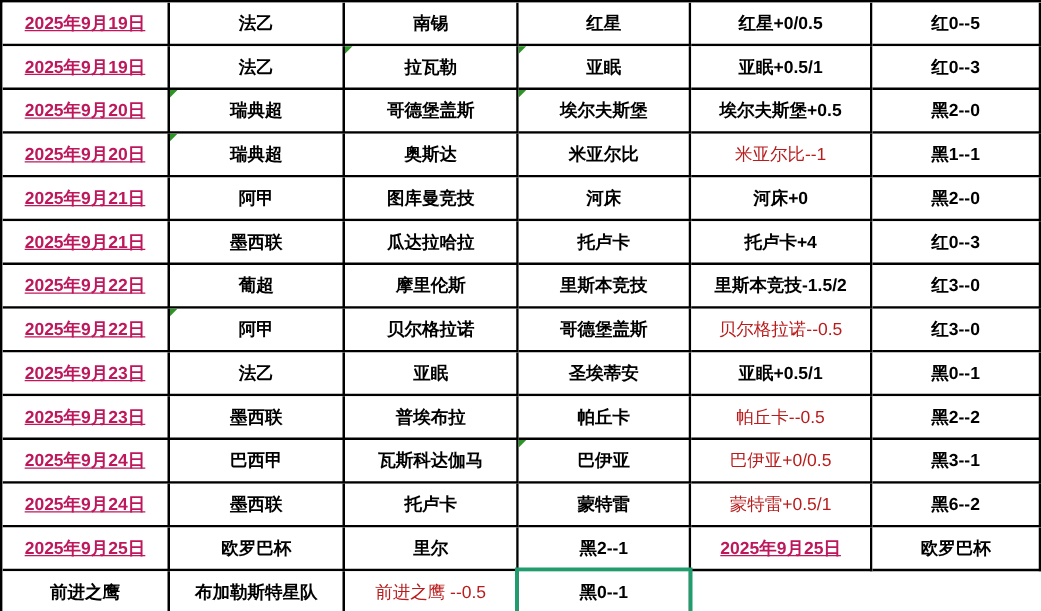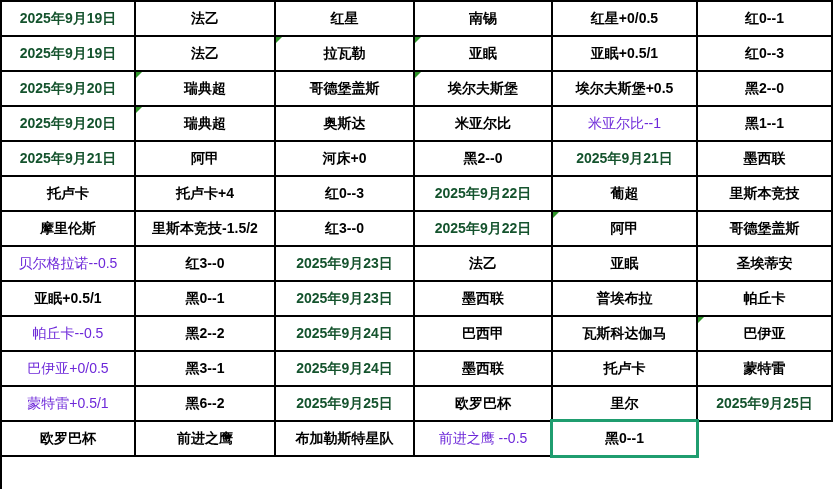--- a/index.html
+++ b/index.html
@@ -20,22 +20,22 @@
     position:relative;
     box-sizing:border-box;
     border-right:2px solid #000;
     border-bottom:2px solid #000;
     display:flex;align-items:center;justify-content:center;
     font-size:14px;font-weight:bold;color:#000;
     white-space:nowrap;
     cursor:cell;
     background:#fff;
   }
-  .cell.date{color:#14532d;}
-  .cell.muted{font-weight:500;color:#6d28d9;}
+  .cell.date{color:#be185d;text-decoration:underline;}
+  .cell.muted{font-weight:500;color:#b91c1c;}
   .flag{
     position:absolute;top:0;left:0;width:0;height:0;
     border-top:6px solid #2E9428;
     border-right:6px solid transparent;
   }
   .selected::after{
     content:"";
     position:absolute;top:-3px;left:-3px;right:-3px;bottom:-3px;
     border:3px solid #1F9D6F;
     pointer-events:none;
@@ -45,31 +45,31 @@
 </head>
 <body>
 
 <div class="sheet" id="grid">
     <div class="cell date">
       <span>2025年9月19日</span>
     </div>
     <div class="cell league">
       <span>法乙</span>
     </div>
+    <div class="cell home">
+      <span>南锡</span>
+    </div>
     <div class="cell away">
       <span>红星</span>
     </div>
-    <div class="cell home">
-      <span>南锡</span>
-    </div>
     <div class="cell handicap">
       <span>红星+0/0.5</span>
     </div>
     <div class="cell result">
-      <span>红0--1</span>
+      <span>红0--5</span>
     </div>
     <div class="cell date">
       <span>2025年9月19日</span>
     </div>
     <div class="cell league">
       <span>法乙</span>
     </div>
     <div class="cell home">
       <span class="flag"></span>
       <span>拉瓦勒</span>
@@ -122,66 +122,78 @@
     </div>
     <div class="cell result">
       <span>黑1--1</span>
     </div>
     <div class="cell date">
       <span>2025年9月21日</span>
     </div>
     <div class="cell league">
       <span>阿甲</span>
     </div>
+    <div class="cell home">
+      <span>图库曼竞技</span>
+    </div>
+    <div class="cell away">
+      <span>河床</span>
+    </div>
     <div class="cell handicap">
       <span>河床+0</span>
     </div>
     <div class="cell result">
       <span>黑2--0</span>
     </div>
     <div class="cell date">
       <span>2025年9月21日</span>
     </div>
     <div class="cell league">
       <span>墨西联</span>
     </div>
+    <div class="cell home">
+      <span>瓜达拉哈拉</span>
+    </div>
     <div class="cell away">
       <span>托卢卡</span>
     </div>
     <div class="cell handicap">
       <span>托卢卡+4</span>
     </div>
     <div class="cell result">
       <span>红0--3</span>
     </div>
     <div class="cell date">
       <span>2025年9月22日</span>
     </div>
     <div class="cell league">
       <span>葡超</span>
     </div>
+    <div class="cell away">
+      <span>摩里伦斯</span>
+    </div>
     <div class="cell home">
       <span>里斯本竞技</span>
     </div>
-    <div class="cell away">
-      <span>摩里伦斯</span>
-    </div>
     <div class="cell handicap">
       <span>里斯本竞技-1.5/2</span>
     </div>
     <div class="cell result">
       <span>红3--0</span>
     </div>
     <div class="cell date">
       <span>2025年9月22日</span>
     </div>
     <div class="cell league">
       <span class="flag"></span>
       <span>阿甲</span>
     </div>
+    <div class="cell home">
+      <span>贝尔格拉诺</span>
+    </div>
     <div class="cell away">
       <span>哥德堡盖斯</span>
     </div>
     <div class="cell handicap muted">
       <span>贝尔格拉诺--0.5</span>
     </div>
     <div class="cell result">
       <span>红3--0</span>
     </div>
     <div class="cell date">
@@ -258,20 +270,23 @@
       <span>黑6--2</span>
     </div>
     <div class="cell date">
       <span>2025年9月25日</span>
     </div>
     <div class="cell league">
       <span>欧罗巴杯</span>
     </div>
     <div class="cell home">
       <span>里尔</span>
+    </div>
+    <div class="cell result">
+      <span>黑2--1</span>
     </div>
     <div class="cell date">
       <span>2025年9月25日</span>
     </div>
     <div class="cell league">
       <span>欧罗巴杯</span>
     </div>
     <div class="cell home">
       <span>前进之鹰</span>
     </div>

